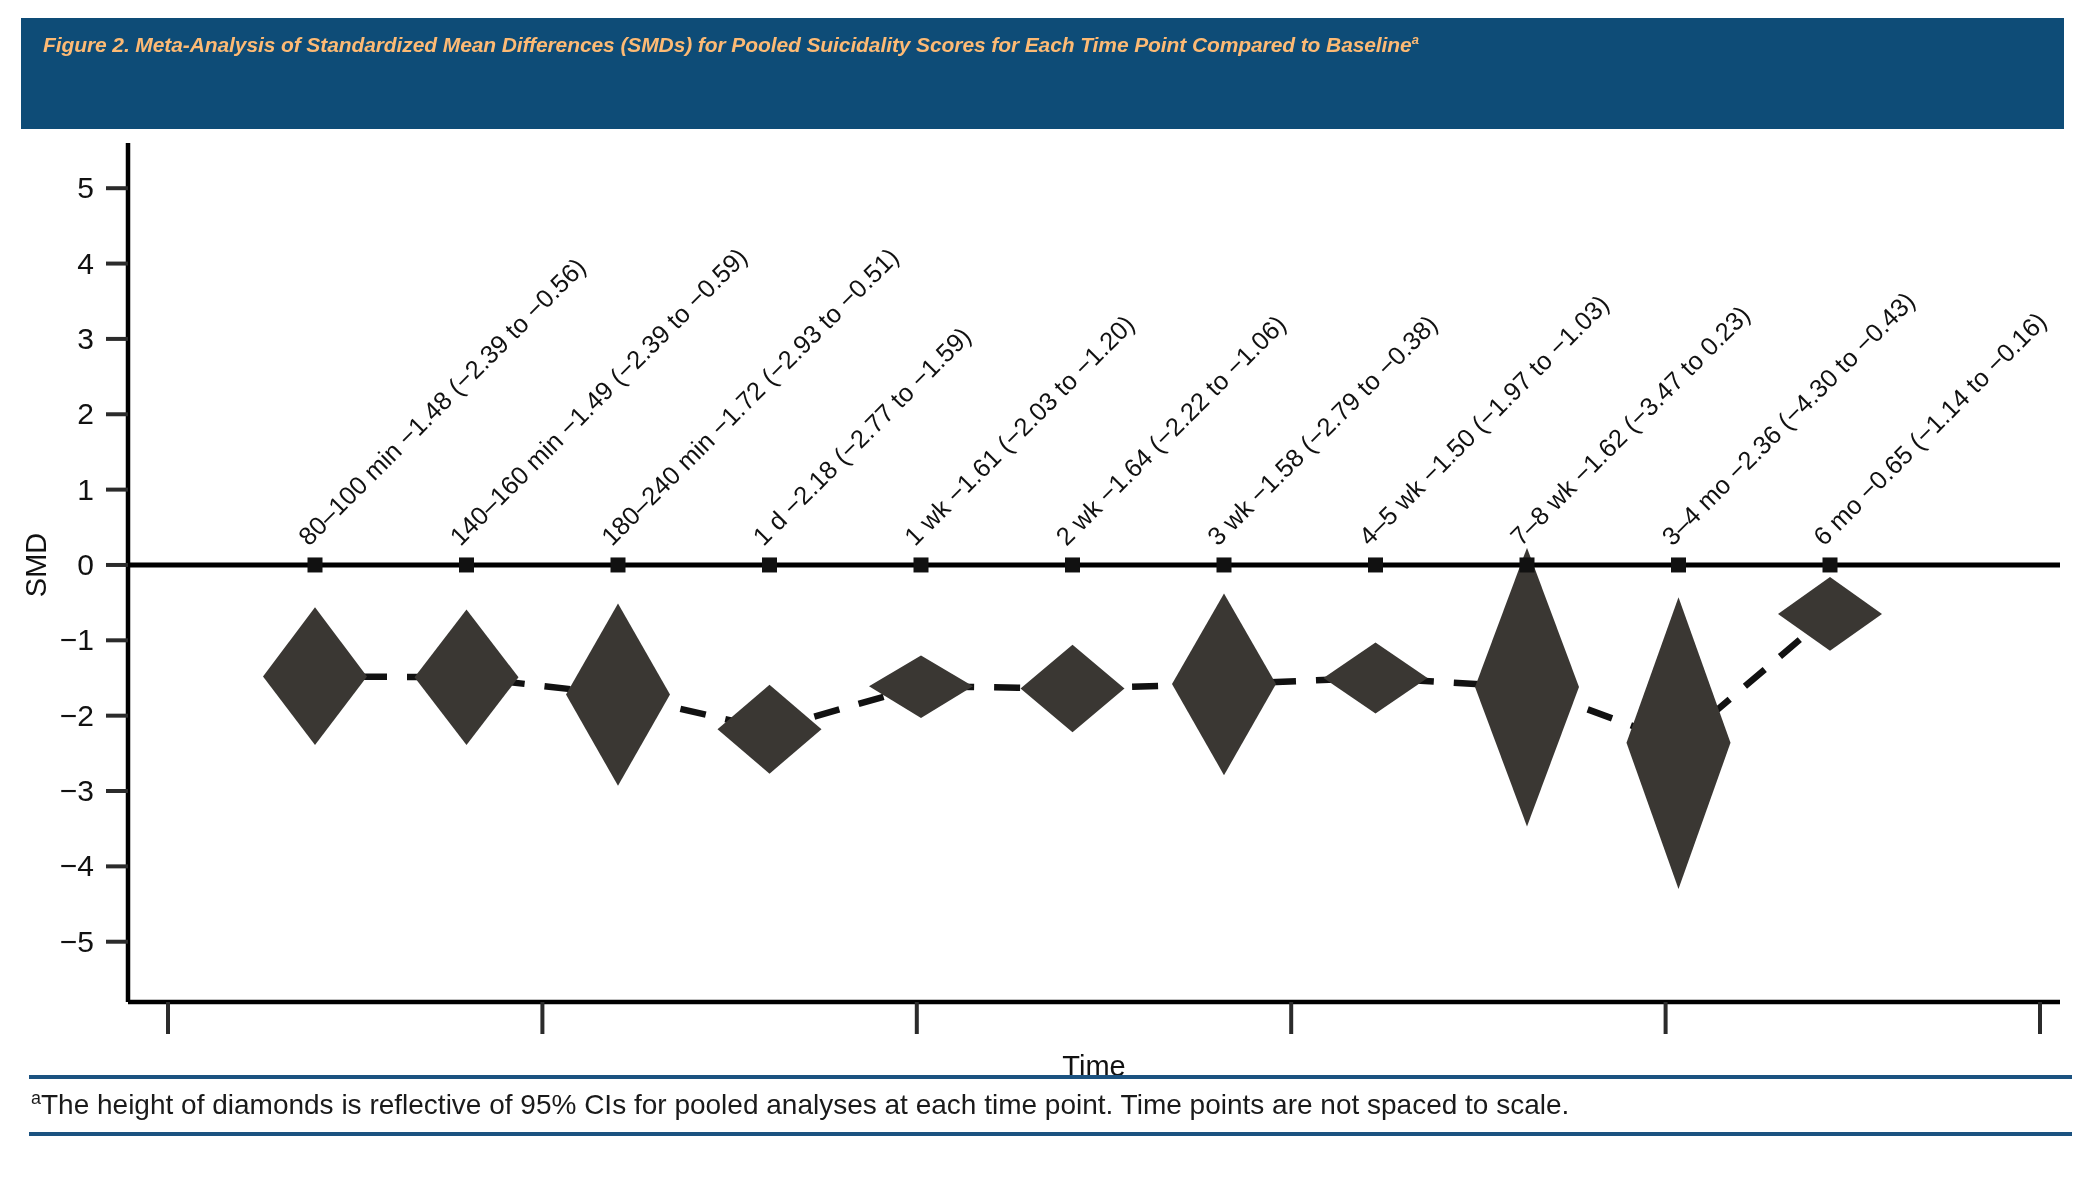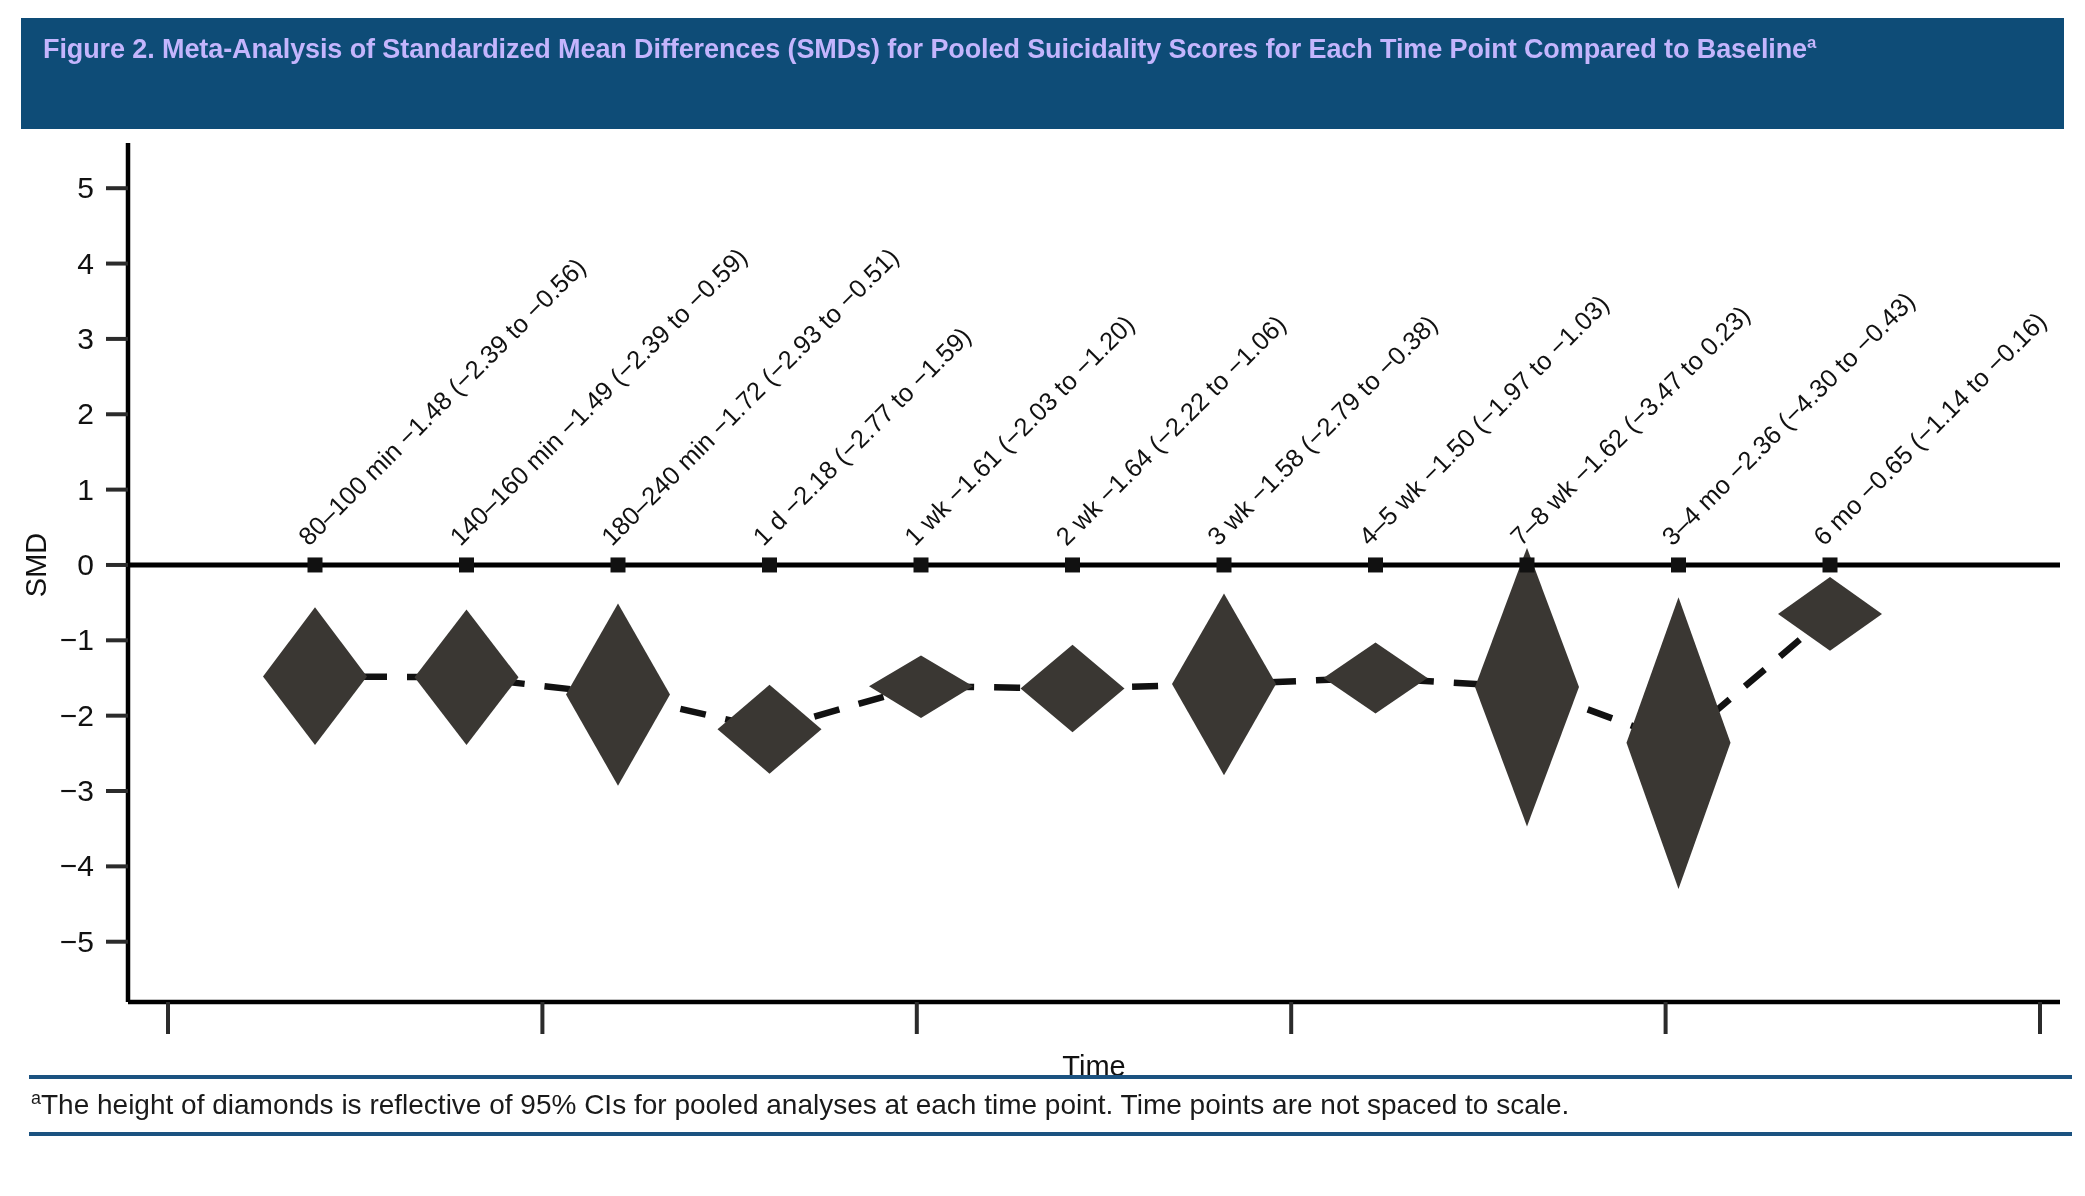--- a/index.html
+++ b/index.html
@@ -26,25 +26,26 @@
     position: absolute;
     left: 21px;
     top: 18px;
     width: 2043px;
     height: 111px;
     background: #0e4c77;
     box-sizing: border-box;
     padding: 14px 22px 0 22px;
   }
   .title-text {
-    color: #c4b5fd;
-    font-size: 27px;
+    color: #fdba74;
+    font-size: 21px;
     font-weight: bold;
     line-height: 1.26;
     letter-spacing: -0.1px;
+    font-style: italic;
   }
   .title-text sup {
     font-size: 0.62em;
     vertical-align: super;
     line-height: 0;
   }
 
   
   .chart-wrap {
     position: absolute;

